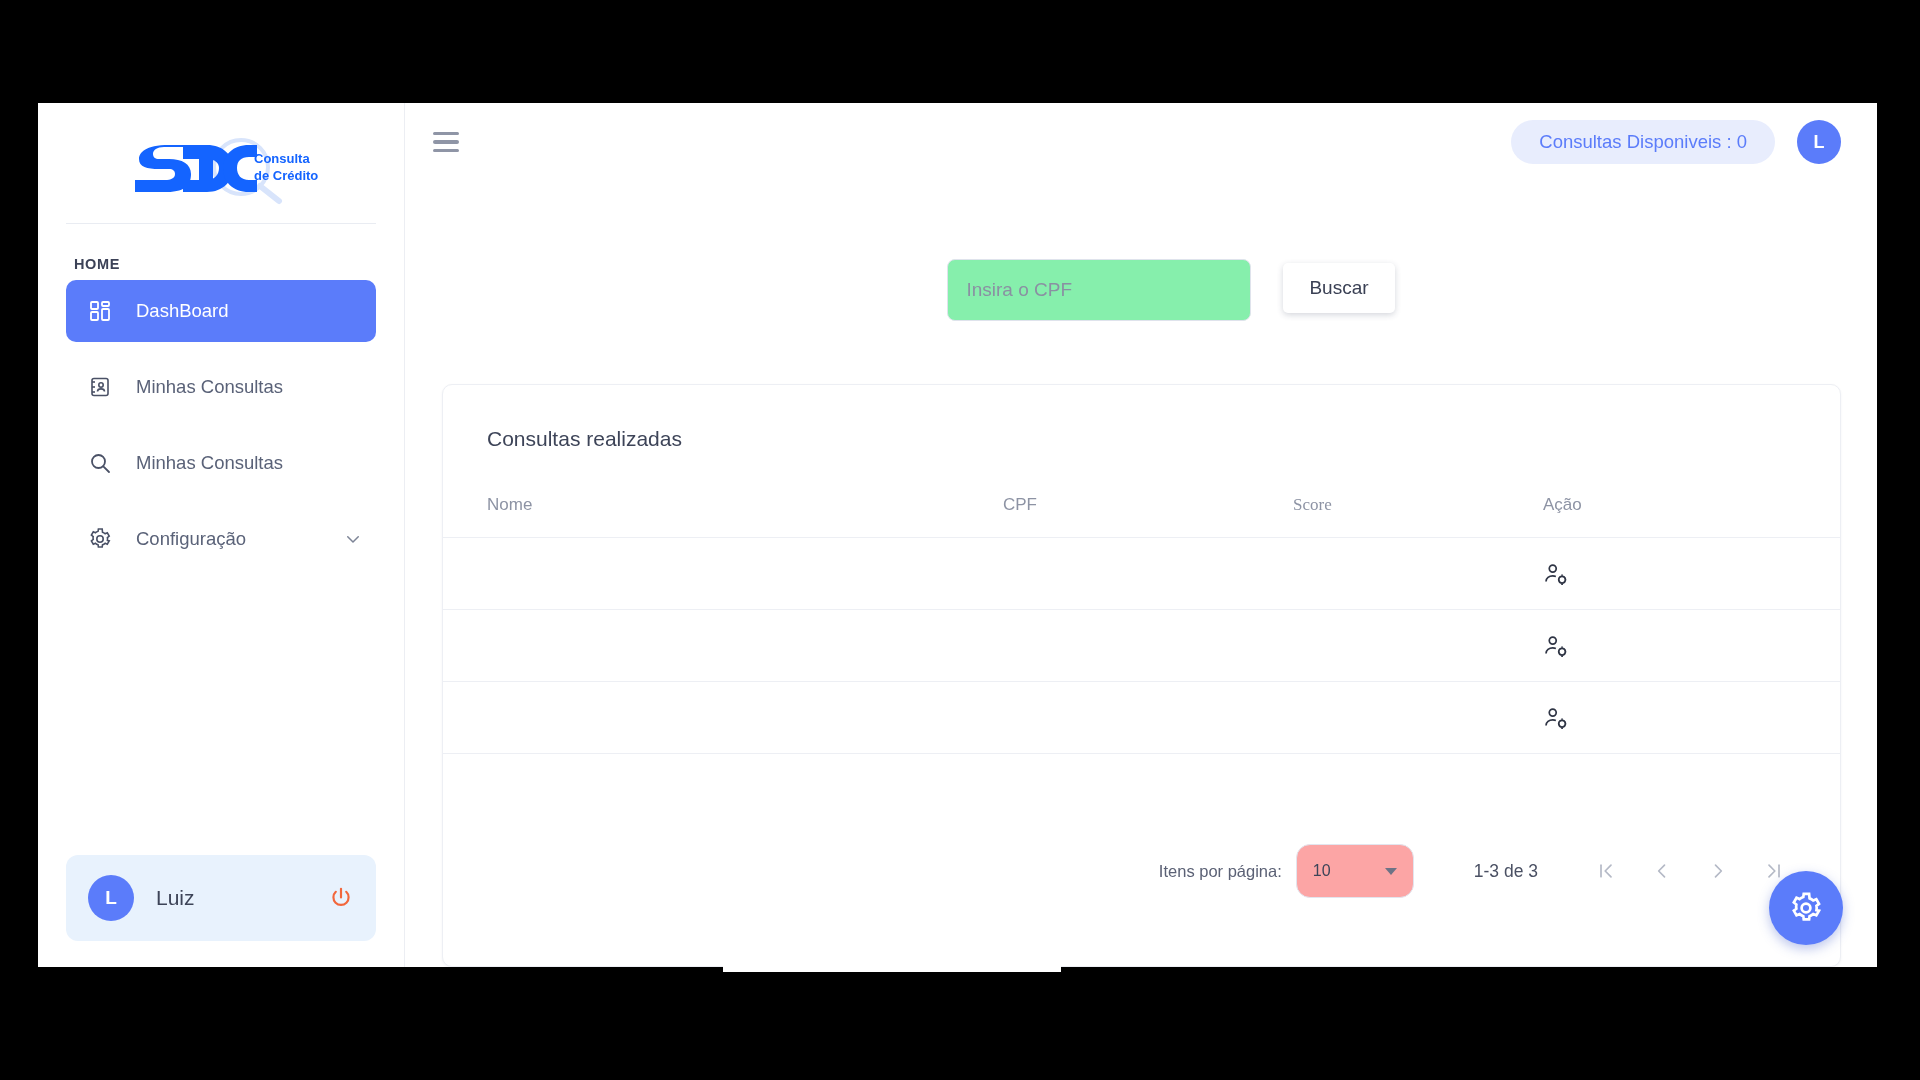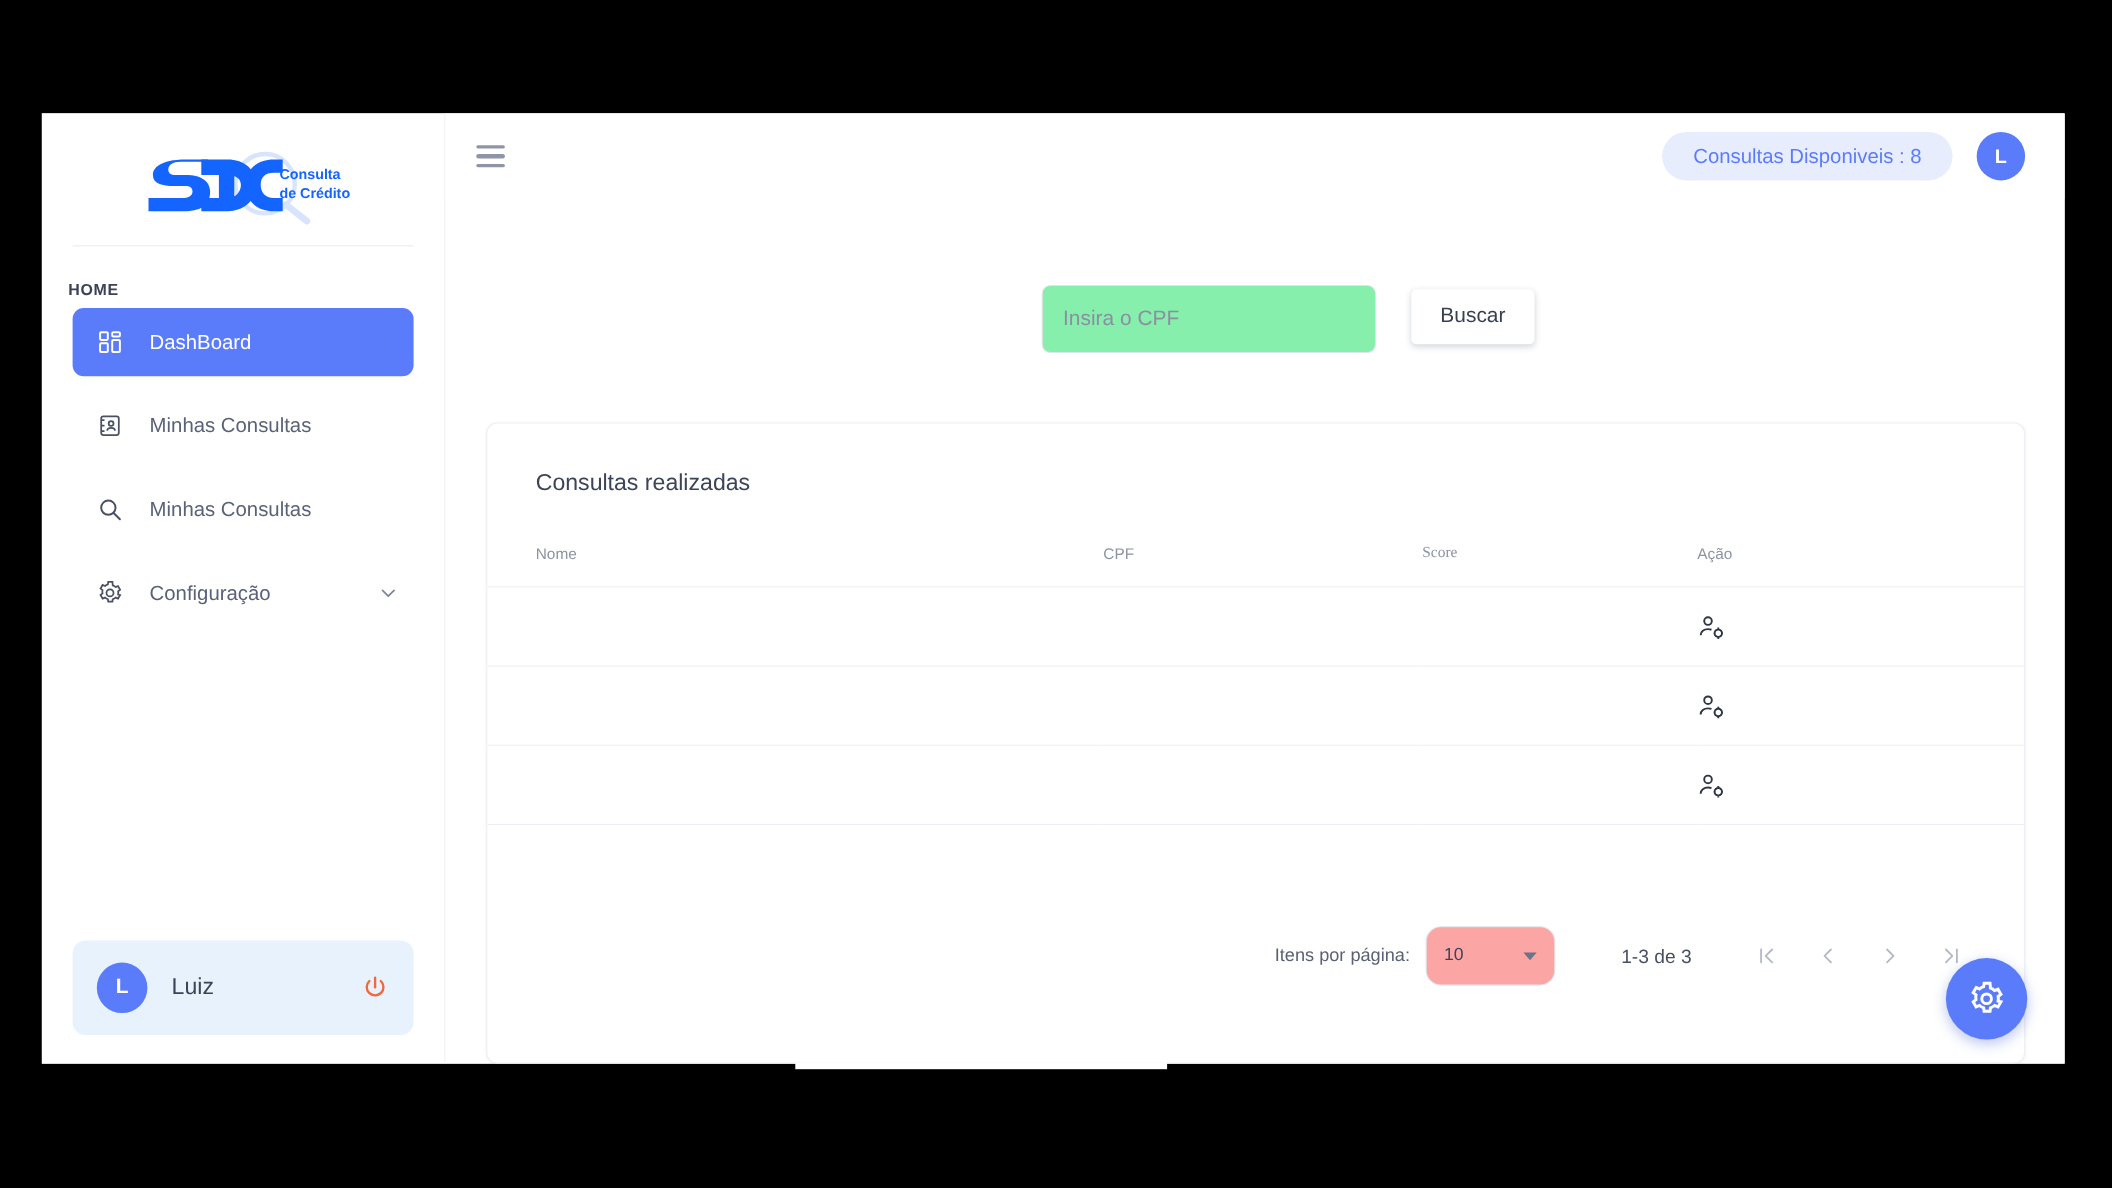--- a/index.html
+++ b/index.html
@@ -45,21 +45,21 @@
   .logo-svg{ width:200px; height:74px; display:block; }
   .logo-divider{
     height:1px; background:#e9ecf2;
     margin:0 28px;
   }
   .section-label{
     font-size:14.5px;
     letter-spacing:.6px;
     color:#3c4257;
     font-weight:600;
-    padding:32px 0 8px 24px;
+    padding:32px 0 8px 36px;
   }
   .nav-list{ padding:0 28px; }
   .nav-item{
     height:62px;
     display:flex; align-items:center;
     gap:24px;
     padding:0 22px;
     border-radius:10px;
     color:#5a6278;
     font-size:18.5px;
@@ -186,21 +186,21 @@
   #card-title{
     font-size:21px;
     color:#3d4458;
     padding:42px 0 0 44px;
     font-weight:500;
   }
   table{ width:100%; border-collapse:collapse; table-layout:fixed; }
   thead th{
     text-align:left;
     font-weight:400;
-    font-size:14px;
+    font-size:17px;
     color:#8d93a4;
     padding:44px 0 22px 0;
     border-bottom:1px solid #edeff4;
   }
   tbody td{
     height:72px;
     border-bottom:1px solid #edeff4;
     font-size:18px;
     color:#3d4458;
   }
@@ -338,21 +338,21 @@
 
   <section id="main">
 
     <header id="topbar">
       <div class="hamburger">
         <span></span>
         <span></span>
         <span></span>
       </div>
       <div class="topbar-right">
-        <div id="credits-badge">Consultas Disponiveis : 8</div>
+        <div id="credits-badge">Consultas Disponiveis : 0</div>
         <div class="avatar-top">L</div>
       </div>
     </header>
 
     <div id="search-row">
       <input id="cpf-input" type="text" placeholder="Insira o CPF" style="">
       <button id="search-button">Buscar</button>
     </div>
 
     <div id="results-card">

